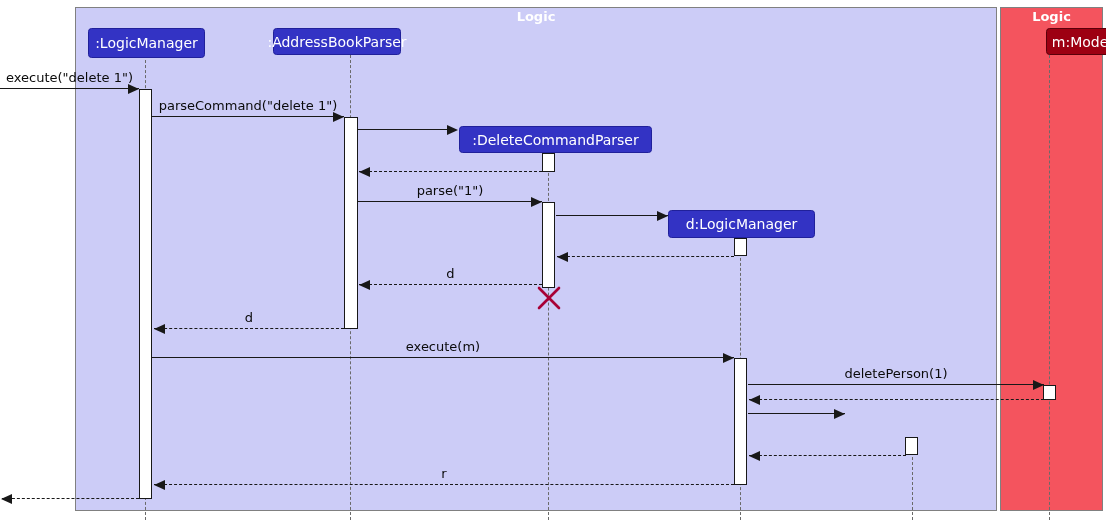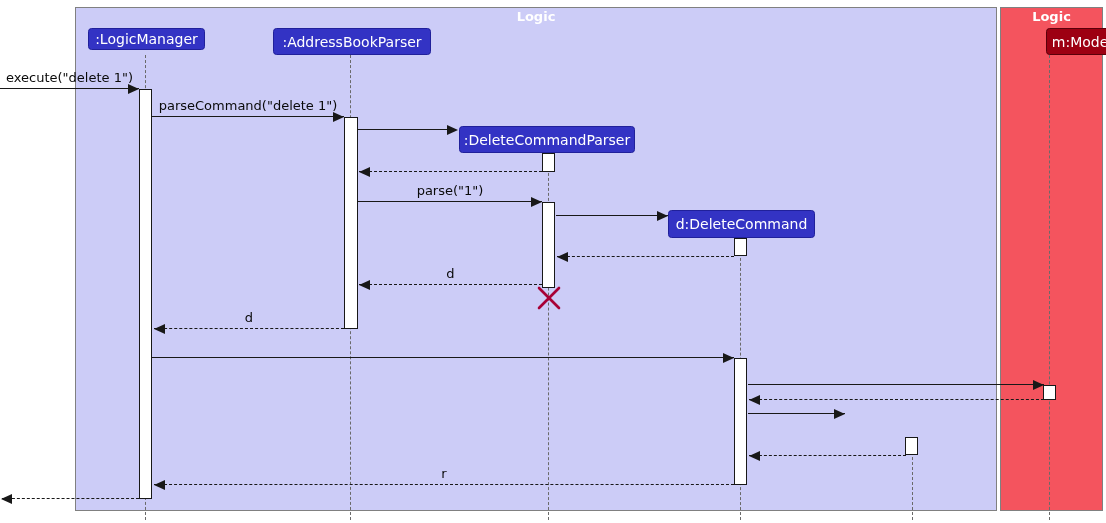--- a/index.html
+++ b/index.html
@@ -83,44 +83,46 @@
   <div class="line dashed" style="left:359px;top:284px;width:183px;"></div>
   <div class="head-l" style="left:359px;top:280px;"></div>
   <div class="msg-label" style="left:359px;top:266px;width:183px;">d</div>
 
   <div class="line dashed" style="left:154px;top:328px;width:190px;"></div>
   <div class="head-l" style="left:154px;top:324px;"></div>
   <div class="msg-label" style="left:154px;top:310px;width:190px;">d</div>
 
   <div class="line solid" style="left:152px;top:357px;width:582px;"></div>
   <div class="head-r" style="left:723px;top:353px;"></div>
+  <div class="msg-label" style="left:152px;top:339px;width:582px;">execute(m)</div>
 
   <div class="line solid" style="left:748px;top:384px;width:296px;"></div>
   <div class="head-r" style="left:1033px;top:380px;"></div>
+  <div class="msg-label" style="left:748px;top:366px;width:296px;">deletePerson(1)</div>
 
   <div class="line dashed" style="left:749px;top:399px;width:295px;"></div>
   <div class="head-l" style="left:749px;top:395px;"></div>
 
   <div class="line solid" style="left:748px;top:413px;width:97px;"></div>
   <div class="head-r" style="left:834px;top:409px;"></div>
 
   <div class="line dashed" style="left:749px;top:455px;width:157px;"></div>
   <div class="head-l" style="left:749px;top:451px;"></div>
 
   <div class="line dashed" style="left:154px;top:484px;width:580px;"></div>
   <div class="head-l" style="left:154px;top:480px;"></div>
   <div class="msg-label" style="left:154px;top:466px;width:580px;">r</div>
 
   <div class="line dashed" style="left:2px;top:498px;width:137px;"></div>
   <div class="head-l" style="left:1px;top:494px;"></div>
 
-  <div class="participant logic" style="left:88px;top:28px;width:117px;height:22px;">:LogicManager</div>
-  <div class="participant logic" style="left:273px;top:28px;width:158px;height:27px;">:AddressBookParser</div>
-  <div class="participant logic" style="left:459px;top:126px;width:176px;height:27px;">:DeleteCommandParser</div>
-  <div class="participant logic" style="left:668px;top:210px;width:147px;height:28px;">d:DeleteCommand</div>
+  <div class="participant logic" style="left:88px;top:28px;width:117px;height:30px;">:LogicManager</div>
+  <div class="participant logic" style="left:273px;top:28px;width:128px;height:27px;">:AddressBookParser</div>
+  <div class="participant logic" style="left:459px;top:126px;width:193px;height:27px;">:DeleteCommandParser</div>
+  <div class="participant logic" style="left:668px;top:210px;width:147px;height:28px;">d:LogicManager</div>
   <div class="participant model" style="left:1014px;top:28px;width:72px;height:27px;margin-left:32px;">m:Model</div>
 
   <svg class="destroy-x" style="left:537px;top:286px;" width="24" height="24">
     <line x1="2" y1="2" x2="22" y2="22"></line>
     <line x1="22" y1="2" x2="2" y2="22"></line>
   </svg>
 
 </div>
 
 </body></html>

